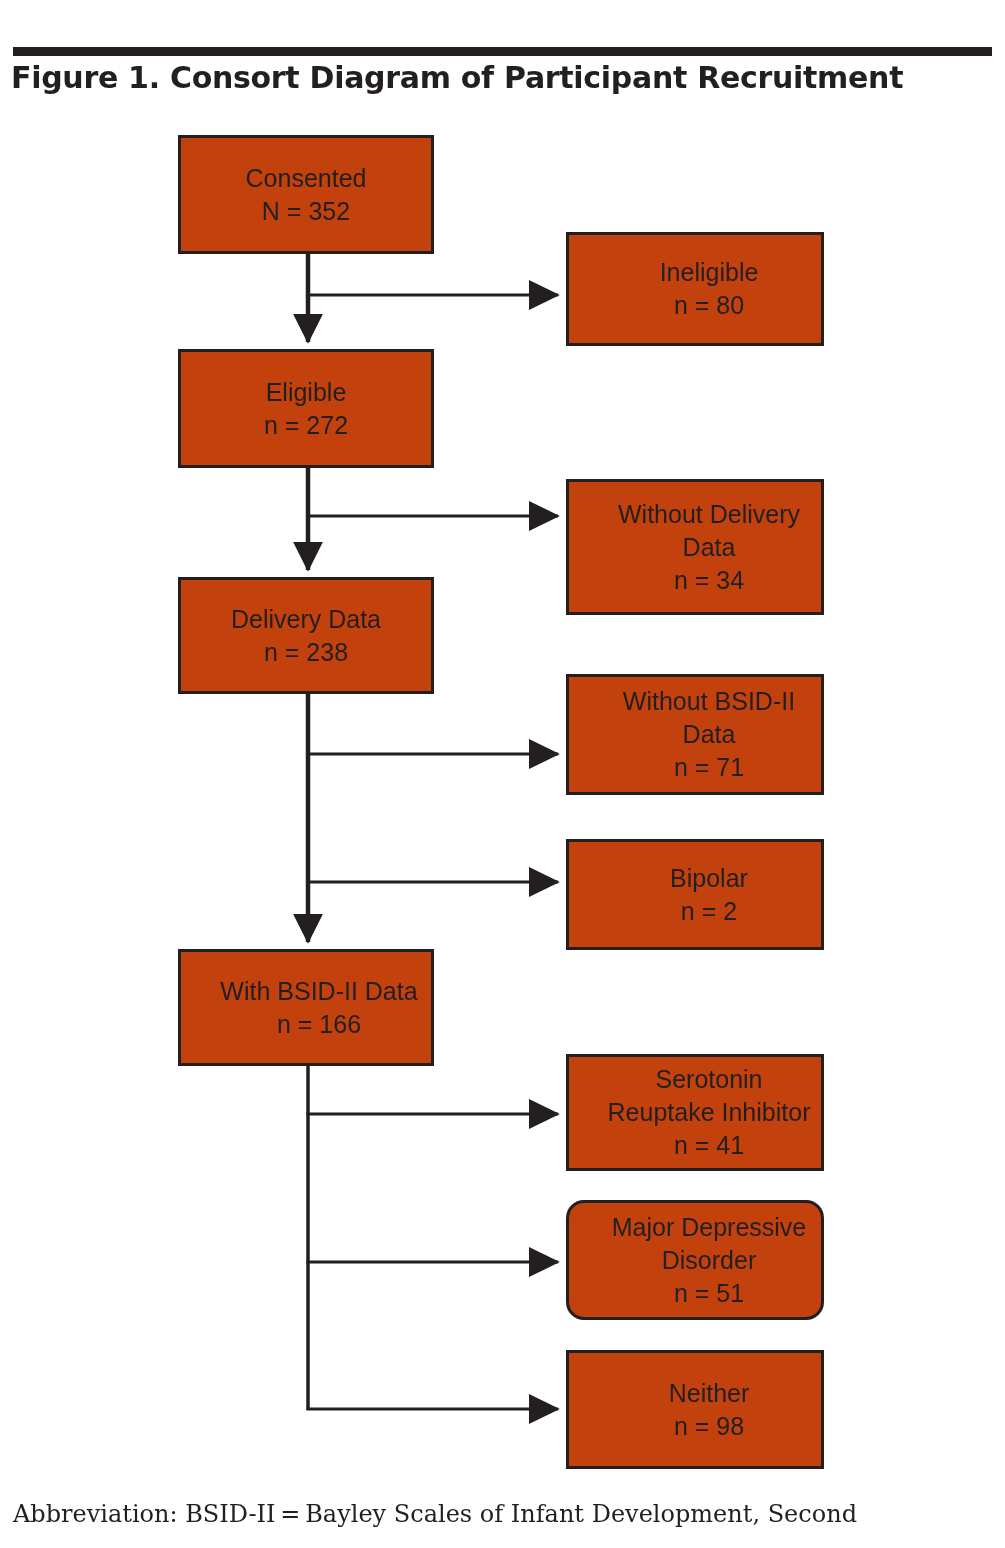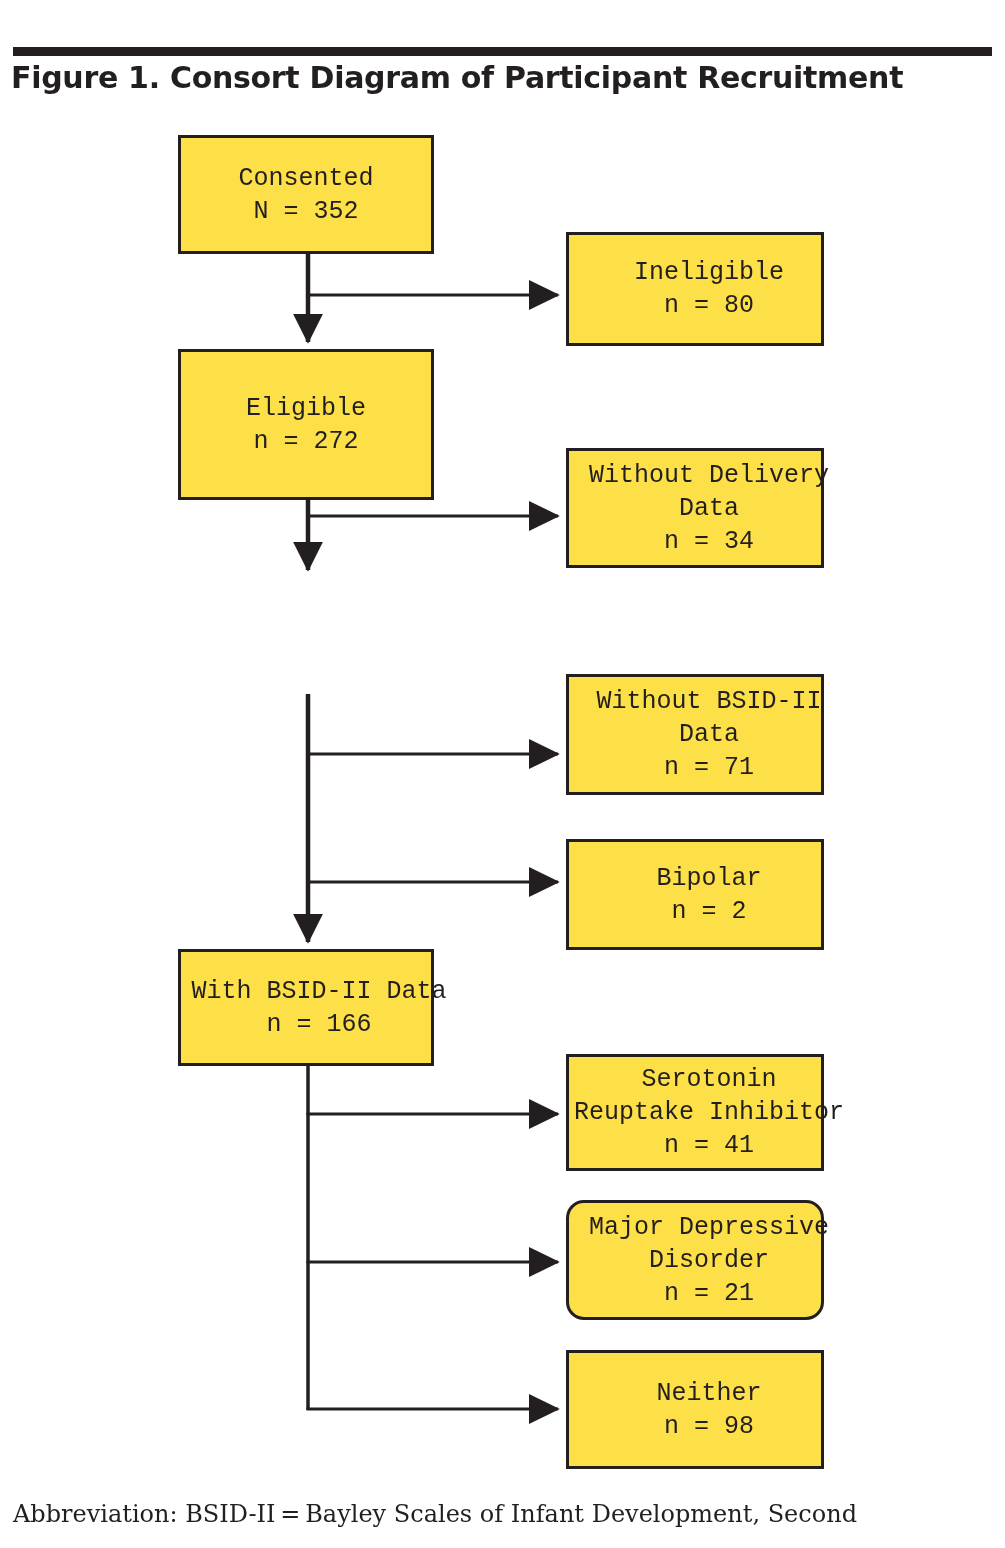--- a/index.html
+++ b/index.html
@@ -78,49 +78,49 @@
     width: 1005px;
     height: 1548px;
     pointer-events: none;
   }
 
   
   .node {
     position: absolute;
     box-sizing: border-box;
     border: 3px solid #231f20;
-    background: #fde047;
+    background: #c2410c;
     display: flex;
     flex-direction: column;
     align-items: center;
     justify-content: center;
-    font-family: Liberation Mono, monospace;
+    font-family: Liberation Sans, sans-serif;
     font-size: 25px;
     line-height: 33px;
     color: #231f20;
     text-align: center;
     padding: 0 6px;
   }
   .node .ln {
     display: block;
     white-space: nowrap;
   }
 
   
   .col-main { left: 178px; width: 256px; }
   
   .col-side { left: 566px; width: 258px; padding-left: 34px; }
 
   .n-consented     { top: 99px;   height: 119px; }
-  .n-eligible      { top: 313px;  height: 151px; }
+  .n-eligible      { top: 313px;  height: 119px; }
   .n-delivery      { top: 541px;  height: 117px; }
   .n-withbsid      { top: 913px;  height: 117px; padding-left: 32px; }
 
   .n-ineligible    { top: 196px;  height: 114px; }
-  .n-nodelivery    { top: 412px;  height: 120px; }
+  .n-nodelivery    { top: 443px;  height: 136px; }
   .n-nobsid        { top: 638px;  height: 121px; }
   .n-bipolar       { top: 803px;  height: 111px; }
   .n-sri           { top: 1018px; height: 117px; }
   .n-mdd           { top: 1164px; height: 120px; border-radius: 18px; }
   .n-neither       { top: 1314px; height: 119px; }
 </style>
 </head>
 <body>
 
 <div id="figure-root">
@@ -165,20 +165,24 @@
   <div class="node col-main n-consented">
     <span class="ln">Consented</span>
     <span class="ln">N = 352</span>
   </div>
 
   <div class="node col-main n-eligible">
     <span class="ln">Eligible</span>
     <span class="ln">n = 272</span>
   </div>
 
+  <div class="node col-main n-delivery">
+    <span class="ln">Delivery Data</span>
+    <span class="ln">n = 238</span>
+  </div>
 
   <div class="node col-main n-withbsid">
     <span class="ln">With BSID-II Data</span>
     <span class="ln">n = 166</span>
   </div>
 
   <div class="node col-side n-ineligible">
     <span class="ln">Ineligible</span>
     <span class="ln">n = 80</span>
   </div>
@@ -202,21 +206,21 @@
 
   <div class="node col-side n-sri">
     <span class="ln">Serotonin</span>
     <span class="ln">Reuptake Inhibitor</span>
     <span class="ln">n = 41</span>
   </div>
 
   <div class="node col-side n-mdd">
     <span class="ln">Major Depressive</span>
     <span class="ln">Disorder</span>
-    <span class="ln">n = 21</span>
+    <span class="ln">n = 51</span>
   </div>
 
   <div class="node col-side n-neither">
     <span class="ln">Neither</span>
     <span class="ln">n = 98</span>
   </div>
 
   <div class="footnote">
     <span>Abbreviation: BSID-II = Bayley Scales of Infant Development, Second</span>
   </div>

